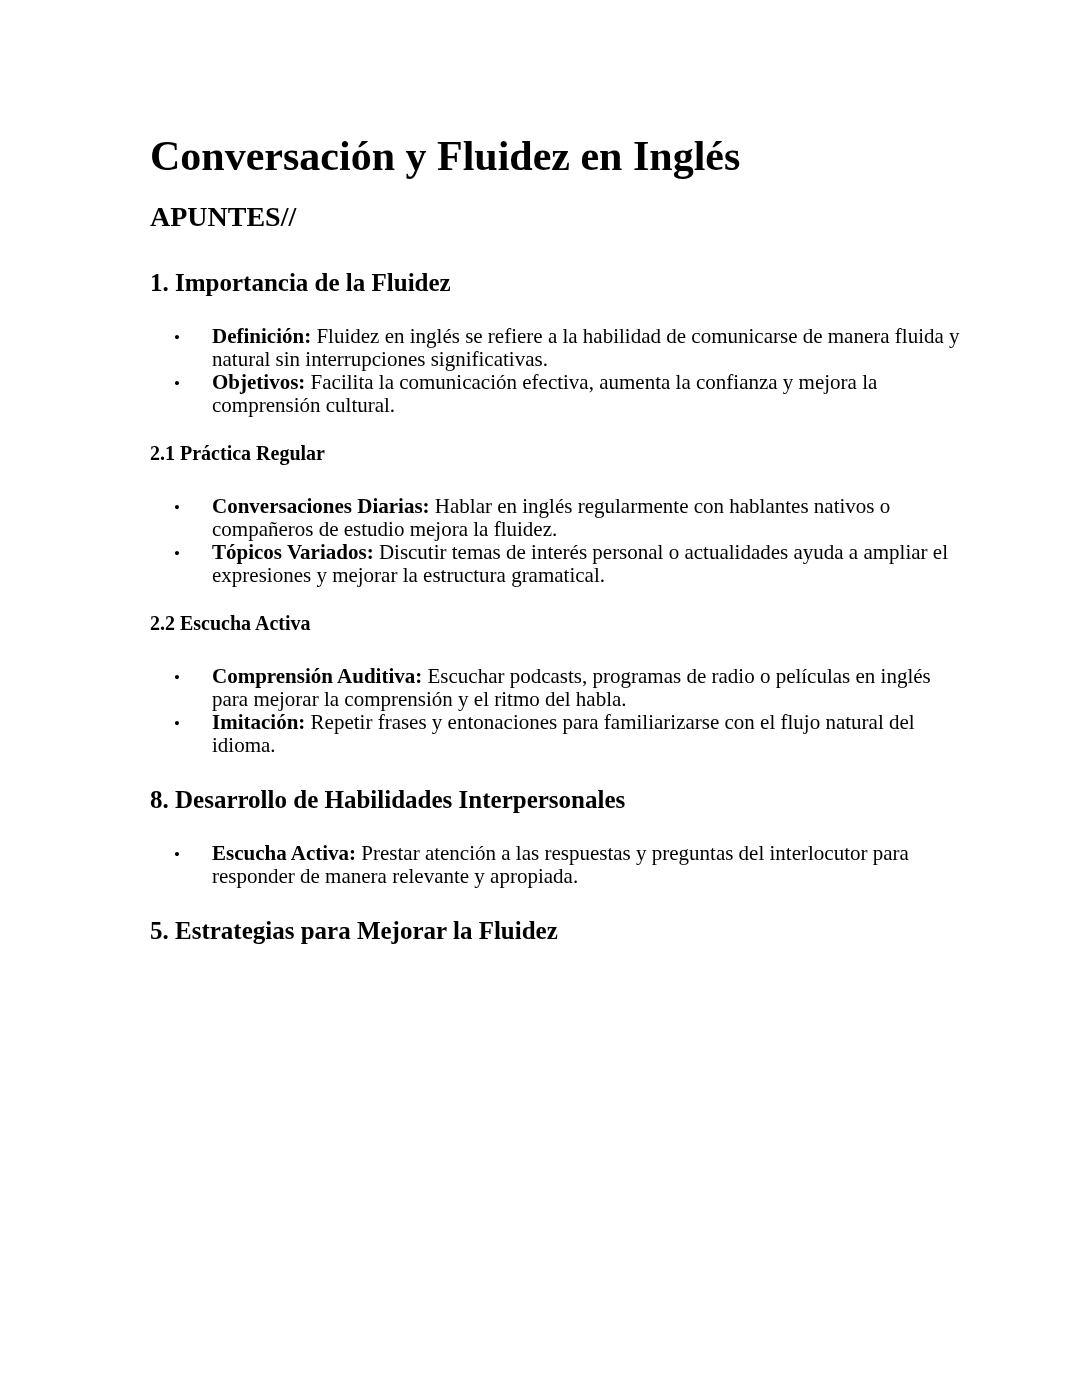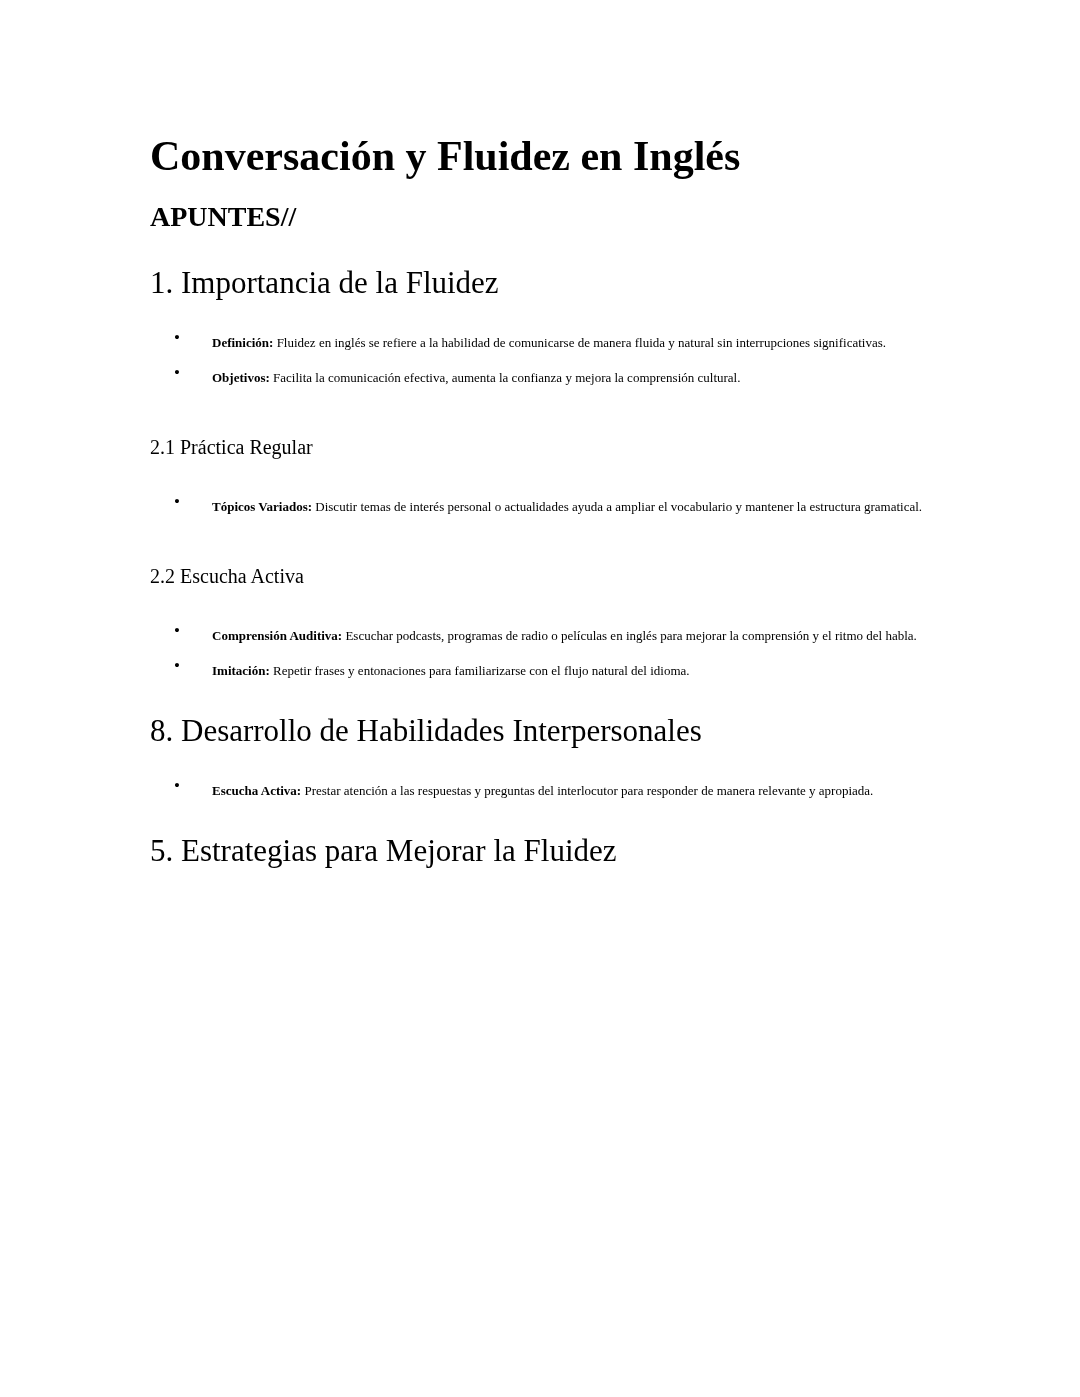--- a/index.html
+++ b/index.html
@@ -24,40 +24,40 @@
     font-weight: bold;
     margin: 0 0 22px 0;
   }
   .doc-subtitle {
     font-size: 28px;
     line-height: 31px;
     font-weight: bold;
     margin: 0 0 33px 0;
   }
   h2.section-heading {
-    font-size: 31px;
+    font-size: 25px;
     line-height: 36px;
-    font-weight: normal;
+    font-weight: bold;
     margin: 25px 0 24px 0;
   }
   h3.subsection-heading {
     font-size: 20px;
     line-height: 24px;
-    font-weight: normal;
-    margin: 40px 0 30px 0;
+    font-weight: bold;
+    margin: 24px 0 30px 0;
   }
   ul.bullet-list {
     margin: 0;
     padding: 0 0 0 62px;
     list-style: none;
   }
   li.bullet-item {
     position: relative;
-    font-size: 13px;
-    line-height: 35px;
+    font-size: 21px;
+    line-height: 23px;
   }
   li.bullet-item::before {
     content: "\2022";
     position: absolute;
     left: -38px;
     top: 0;
     font-size: 17px;
     line-height: 25px;
     color: #000000;
   }
@@ -74,21 +74,22 @@
   <div class="doc-subtitle">APUNTES//</div>
 
   <div id="sections">
       <h2 class="section-heading">1. Importancia de la Fluidez</h2>
       <ul class="bullet-list">
         <li class="bullet-item"><span class="bullet-label">Definición:</span> <span>Fluidez en inglés se refiere a la habilidad de comunicarse de manera fluida y natural sin interrupciones significativas.</span></li>
         <li class="bullet-item"><span class="bullet-label">Objetivos:</span> <span>Facilita la comunicación efectiva, aumenta la confianza y mejora la comprensión cultural.</span></li>
       </ul>
       <h3 class="subsection-heading">2.1 Práctica Regular</h3>
       <ul class="bullet-list">
-        <li class="bullet-item"><span class="bullet-label">Tópicos Variados:</span> <span>Discutir temas de interés personal o actualidades ayuda a ampliar el vocabulario y mantener la estructura gramatical.</span></li>
+        <li class="bullet-item"><span class="bullet-label">Conversaciones Diarias:</span> <span>Hablar en inglés regularmente con hablantes nativos o compañeros de estudio mejora la fluidez.</span></li>
+        <li class="bullet-item"><span class="bullet-label">Tópicos Variados:</span> <span>Discutir temas de interés personal o actualidades ayuda a ampliar el expresiones y mejorar la estructura gramatical.</span></li>
       </ul>
       <h3 class="subsection-heading">2.2 Escucha Activa</h3>
       <ul class="bullet-list">
         <li class="bullet-item"><span class="bullet-label">Comprensión Auditiva:</span> <span>Escuchar podcasts, programas de radio o películas en inglés para mejorar la comprensión y el ritmo del habla.</span></li>
         <li class="bullet-item"><span class="bullet-label">Imitación:</span> <span>Repetir frases y entonaciones para familiarizarse con el flujo natural del idioma.</span></li>
       </ul>
       <ul class="bullet-list">
       </ul>
       <h2 class="section-heading">8. Desarrollo de Habilidades Interpersonales</h2>
       <ul class="bullet-list">

